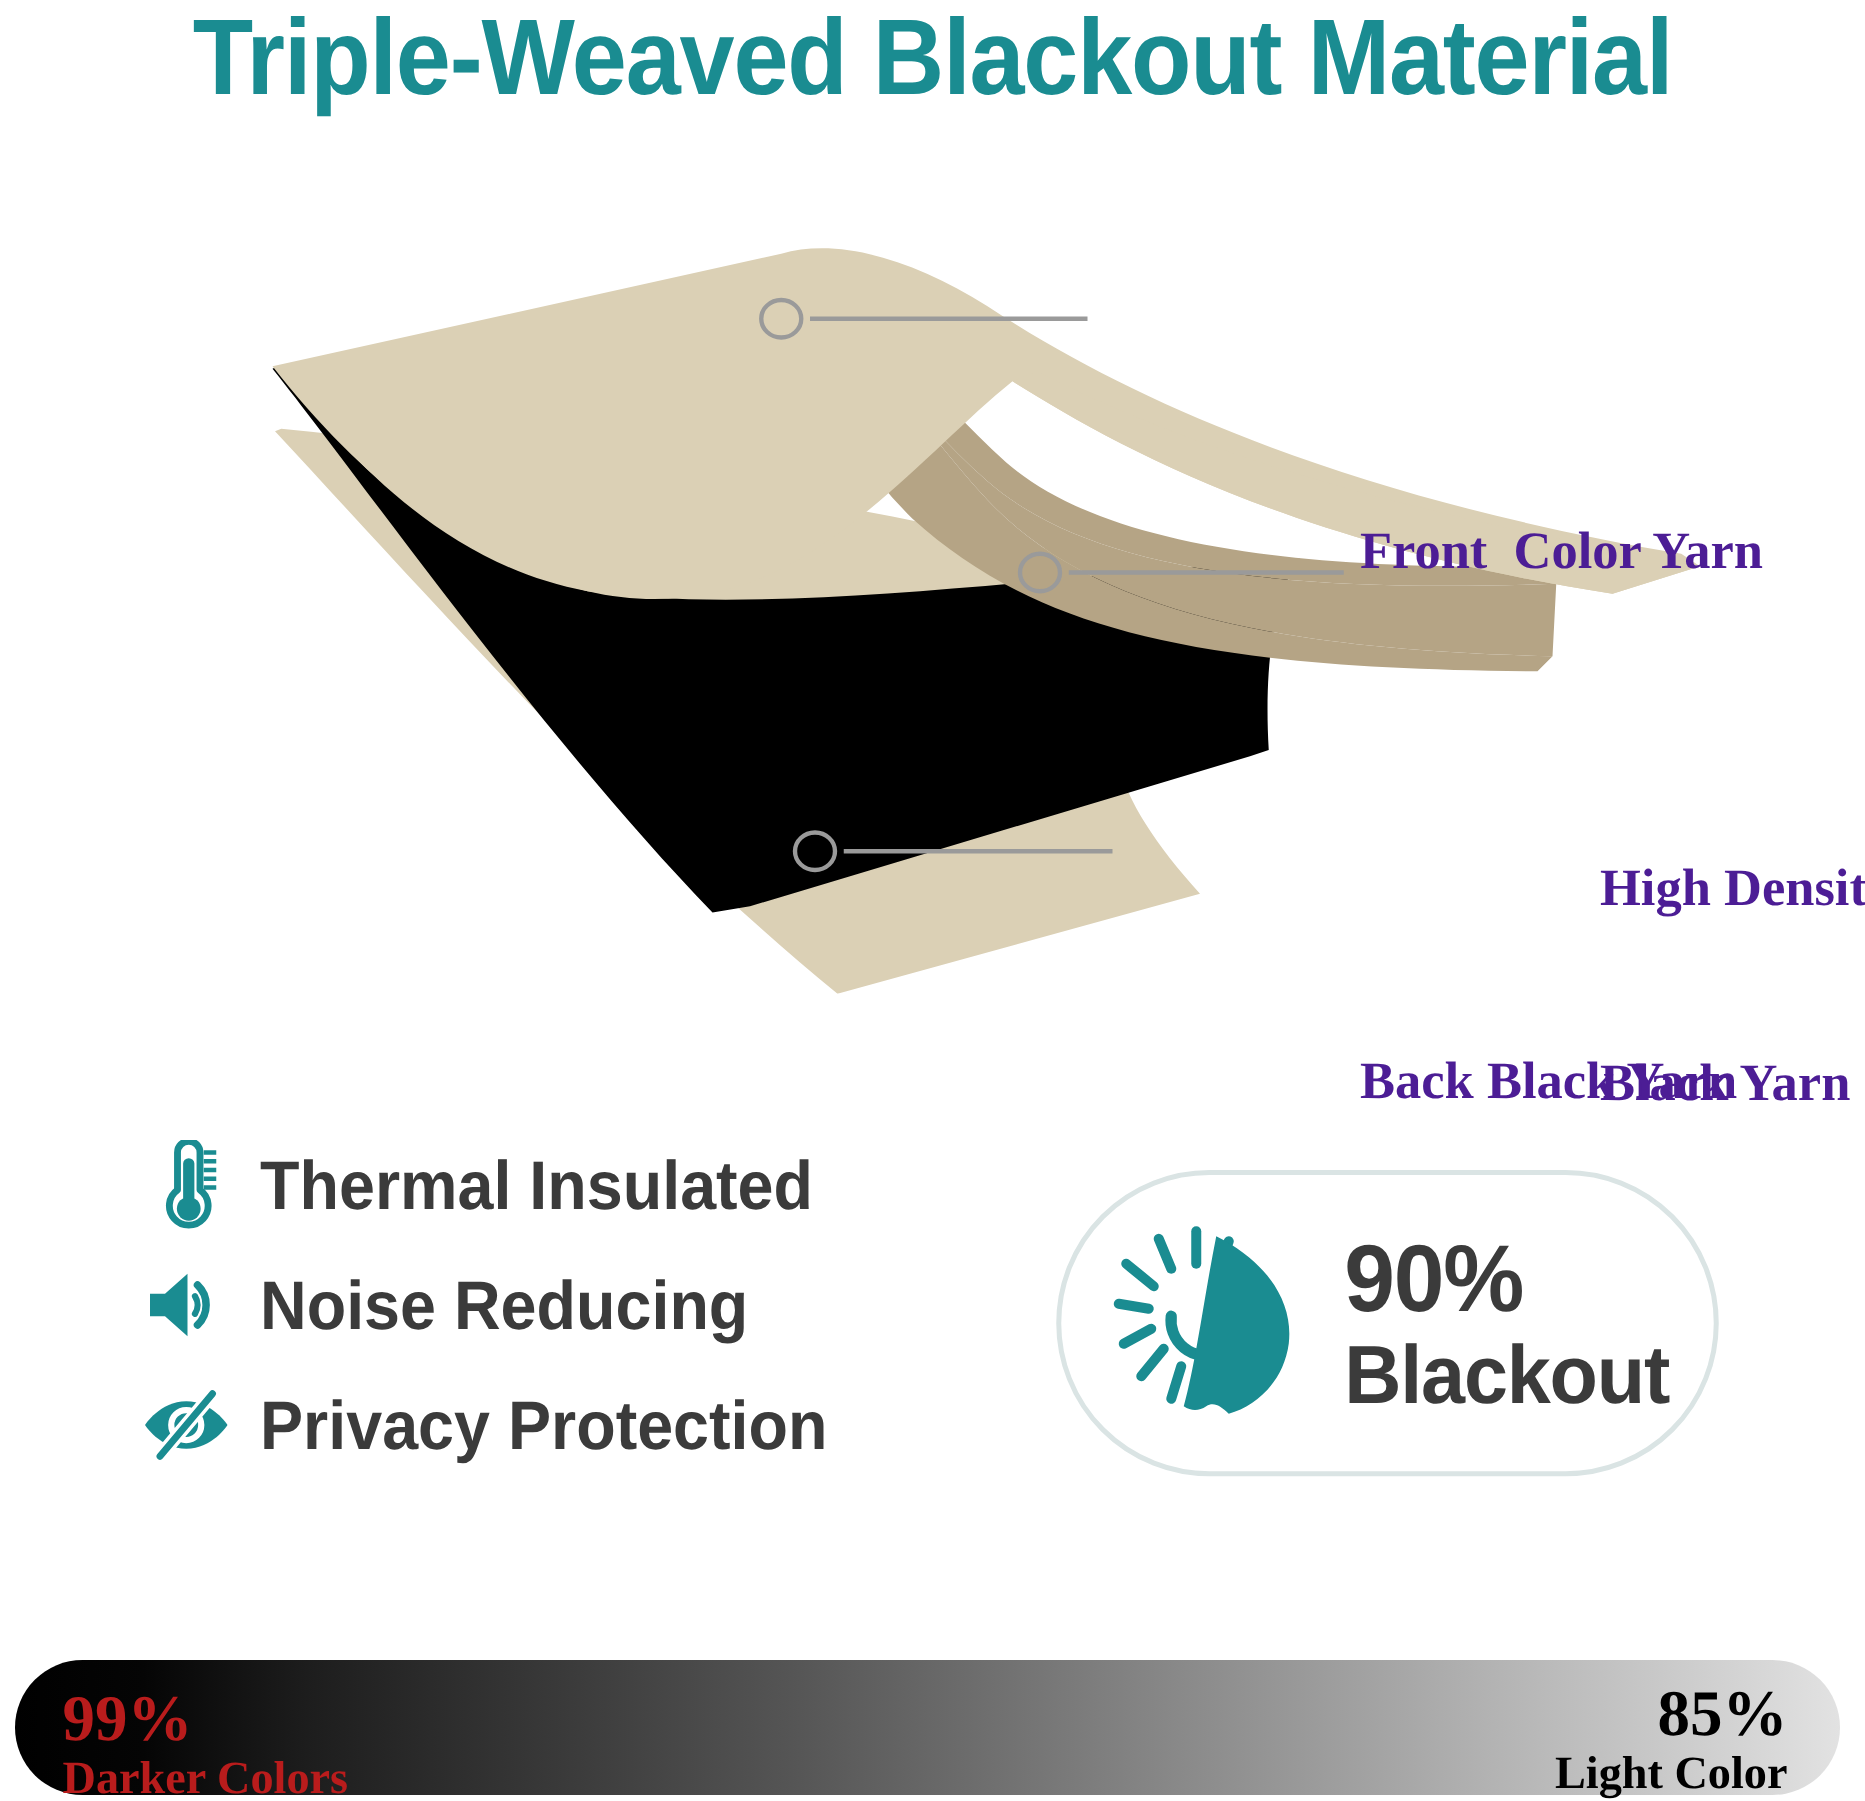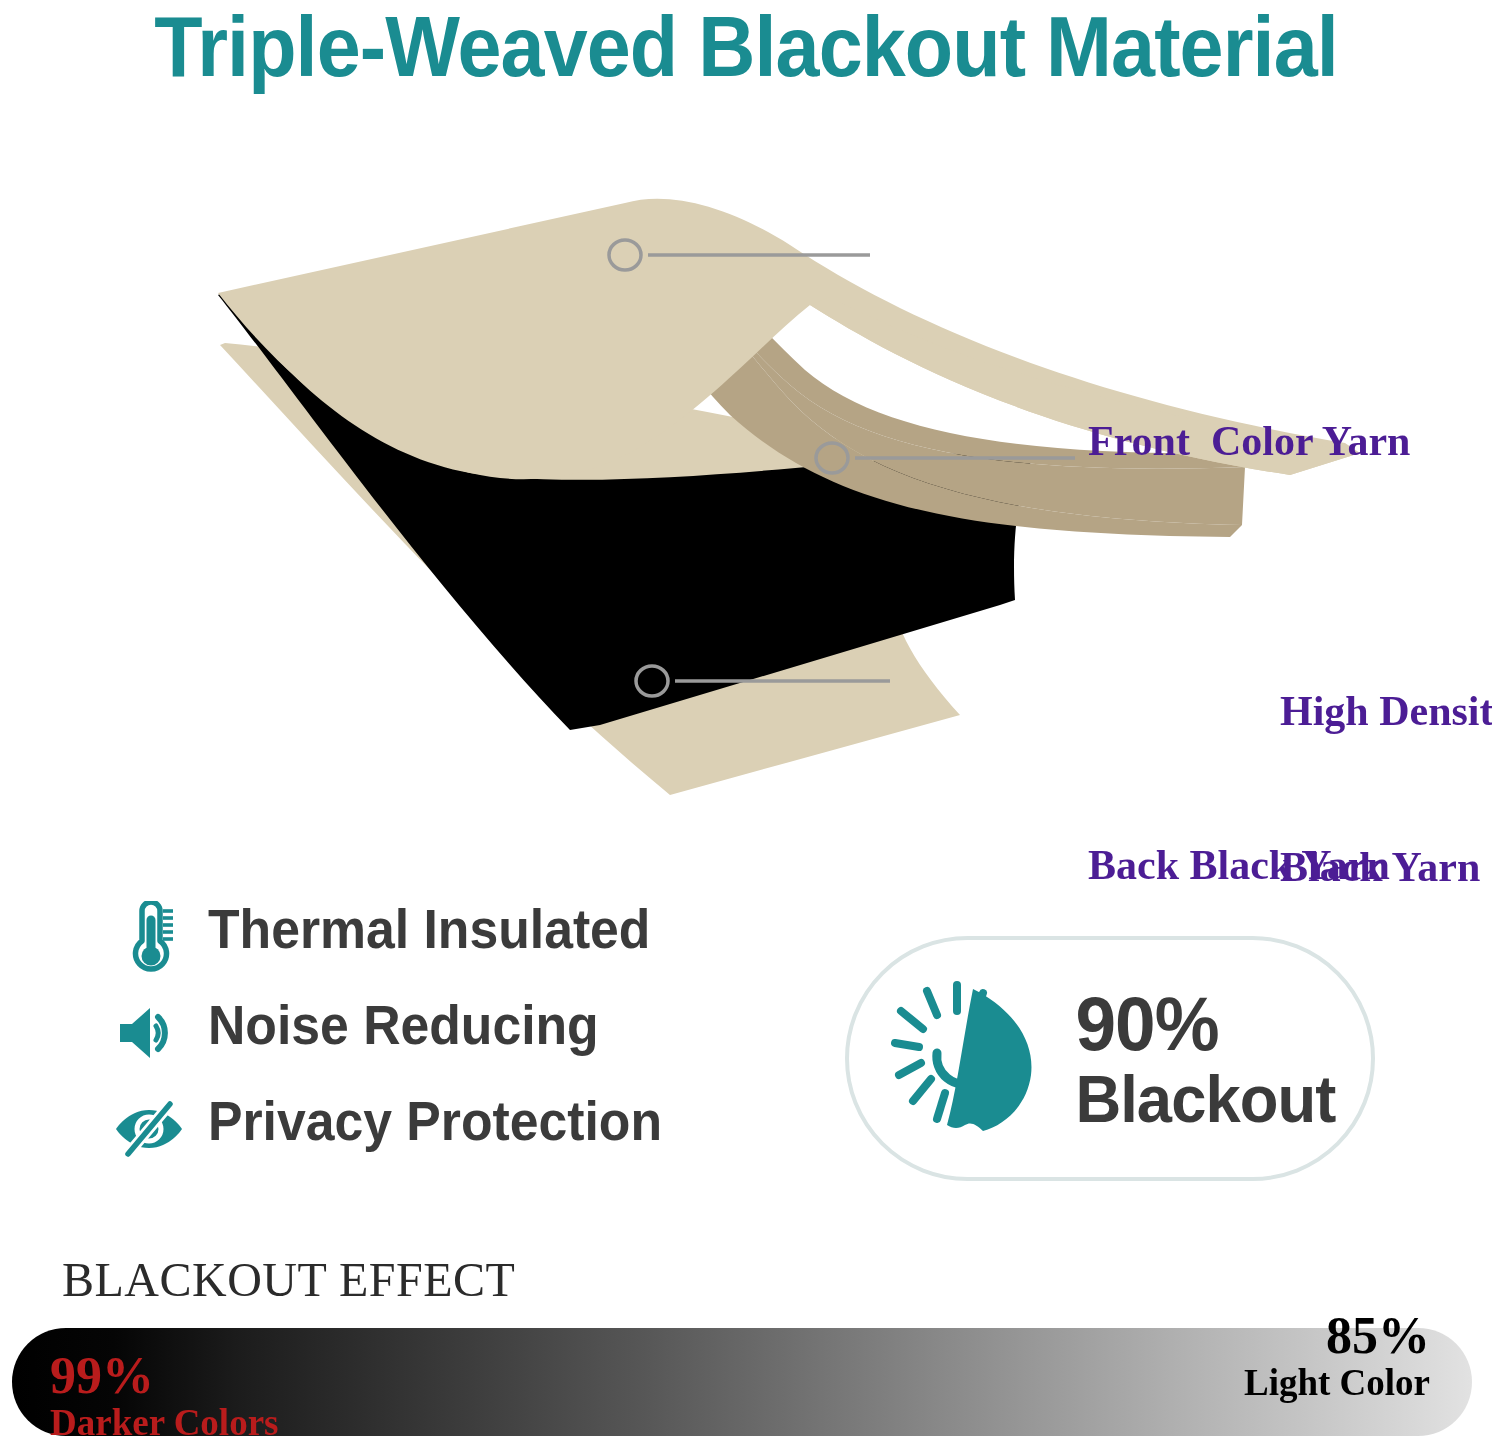--- a/index.html
+++ b/index.html
@@ -63,21 +63,21 @@
 
   
   #features {
     position: absolute;
     left: 112px;
     top: 900px;
     width: 700px;
   }
   .feature-row {
     display: flex;
-    align-items: flex-start;
+    align-items: center;
     height: 96px;
   }
   .feature-icon {
     width: 74px;
     min-width: 74px;
     height: 74px;
     display: flex;
     align-items: center;
     justify-content: center;
   }
@@ -172,21 +172,21 @@
                 #b3b3b3 81%,
                 #c6c6c6 89%,
                 #d5d5d5 95%,
                 #e2e2e2 100%);
   }
   .bar-group {
     position: absolute;
     line-height: 1;
   }
   #bar-left-group { left: 50px; top: 1350px; text-align: left; }
-  #bar-right-group { right: 62px; top: 1310px; text-align: right; }
+  #bar-right-group { right: 62px; top: 1346px; text-align: right; }
   .bar-pct {
     font-family: "Liberation Serif", serif;
     font-weight: bold;
     font-size: 52px;
     line-height: 52px;
     display: block;
     white-space: nowrap;
   }
   .bar-sub {
     font-family: "Liberation Serif", serif;
@@ -312,21 +312,20 @@
                  C 92 146 86 142 80 146 C 74 150 68 150 62 146
                  C 72 110 78 60 88 10 Z" fill="#1a8c91"></path>
       </svg>
     </span>
     <span id="badge-text">
       <span id="badge-pct">90%</span>
       <span id="badge-word">Blackout</span>
     </span>
   </div>
 
-  <div id="effect-heading">BLACKOUT EFFECT</div>
 
   <div id="effect-bar"></div>
 
   <div class="bar-group" id="bar-left-group">
     <span class="bar-pct">99%</span>
     <span class="bar-sub">Darker Colors</span>
   </div>
 
   <div class="bar-group" id="bar-right-group">
     <span class="bar-pct">85%</span>

